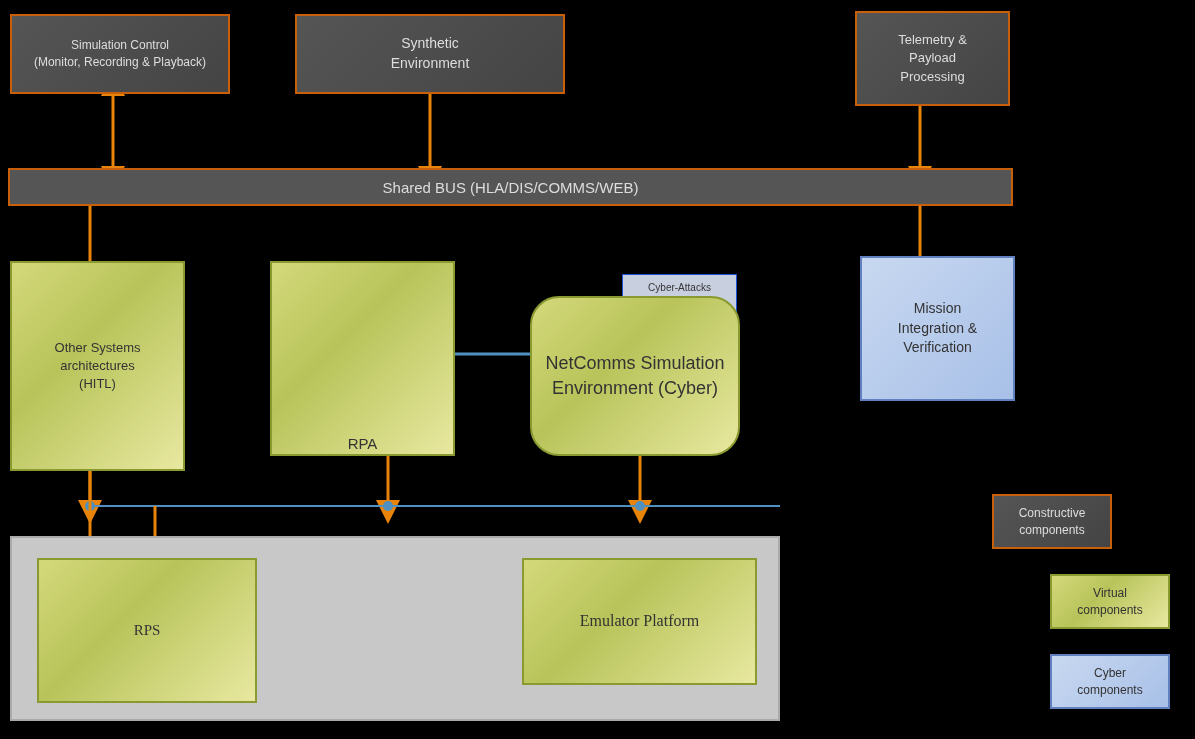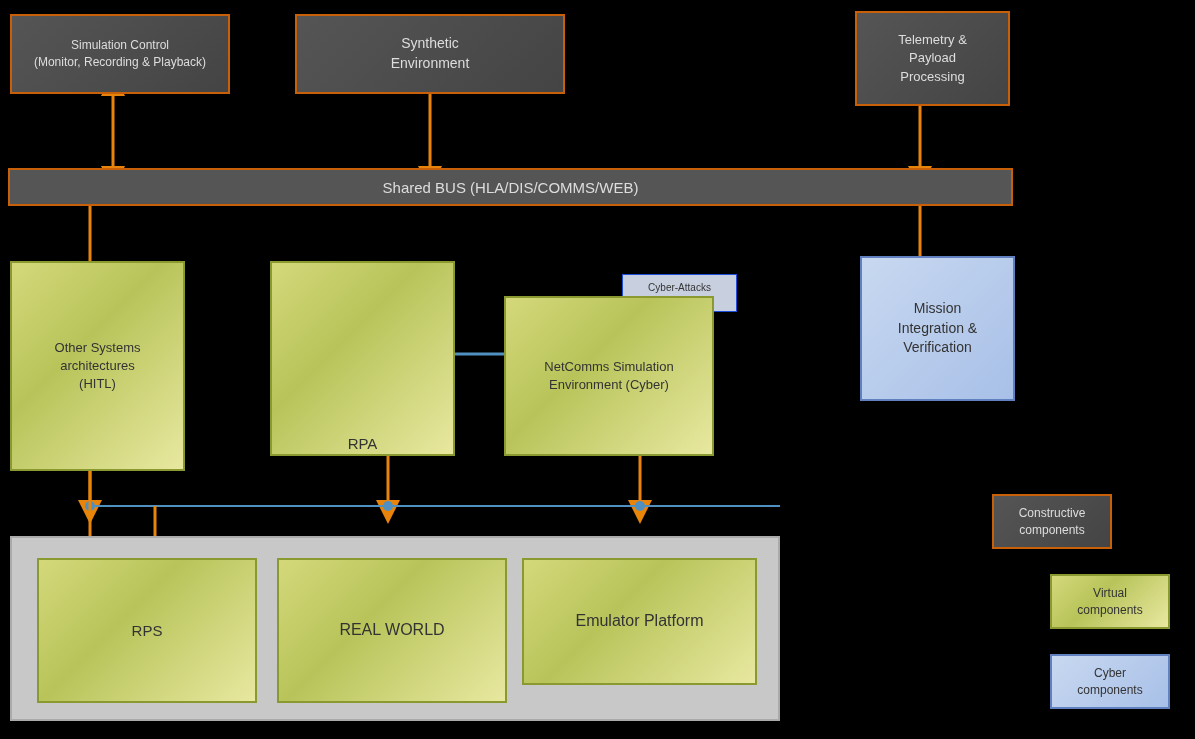--- a/index.html
+++ b/index.html
@@ -51,20 +51,21 @@
       background: linear-gradient(135deg, #c8d8f0 0%, #a8c0e8 100%);
       border: 2px solid #6080c0;
       color: #333;
     }
 
     
     .real-world-container {
       position: absolute;
       background: #c8c8c8;
       border: 1px solid #999;
+      font-family: Liberation Serif, serif;
     }
 
     
     .shared-bus {
       position: absolute;
       background: #555;
       border: 2px solid #c8600a;
       display: flex;
       align-items: center;
       justify-content: center;
@@ -187,40 +188,37 @@
 
   <div class="box virtual" style="left:270px; top:255px; width:185px; height:195px; font-size:15px;align-items:flex-end;">
     <span>RPA</span>
   </div>
 
   <div class="box cyber-box" style="left:622px; top:268px; width:115px; height:38px; font-size:10px; position:absolute; background:#c8d0e0; border:1px solid #1d4ed8; display:flex; align-items:flex-end; justify-content:center; text-align:center; color:#333;">
     <span style="white-space:pre-line;">Cyber-Attacks
 Generator</span>
   </div>
 
-  <div class="box virtual" style="left:504px; top:290px; width:210px; height:160px; font-size:13px;">
+  <div class="box virtual" style="left:530px; top:290px; width:210px; height:160px; font-size:18px;border-radius:29px;">
     <span style="white-space:pre-line;">NetComms Simulation
 Environment (Cyber)</span>
   </div>
 
   <div class="box live" style="left:860px; top:250px; width:155px; height:145px; font-size:14px;">
     <span style="white-space:pre-line;">Mission
 Integration &amp;
 Verification</span>
   </div>
 
   <div class="real-world-container" style="left:10px; top:530px; width:770px; height:185px; background:#c8c8c8; border:2px solid #aaa;">
 
     <div class="box virtual" style="left:25px; top:20px; width:220px; height:145px; font-size:15px;">
       <span>RPS</span>
     </div>
 
-    <div class="box virtual" style="left:265px; top:20px; width:230px; height:145px; font-size:16px;">
-      <span>REAL WORLD</span>
-    </div>
 
     <div class="box virtual" style="left:510px; top:20px; width:235px; height:127px; font-size:16px;">
       <span>Emulator Platform</span>
     </div>
   </div>
 
   <div class="box constructive legend-box" style="left:992px; top:488px; width:120px; height:55px; font-size:12px;">
     <span style="white-space:pre-line;">Constructive
 components</span>
   </div>

